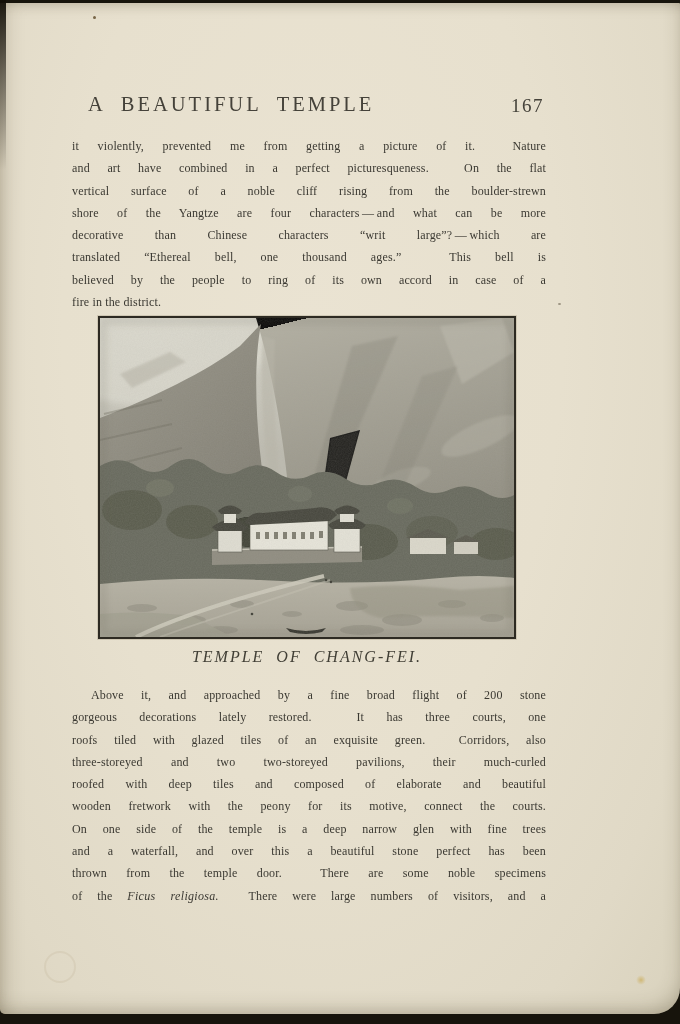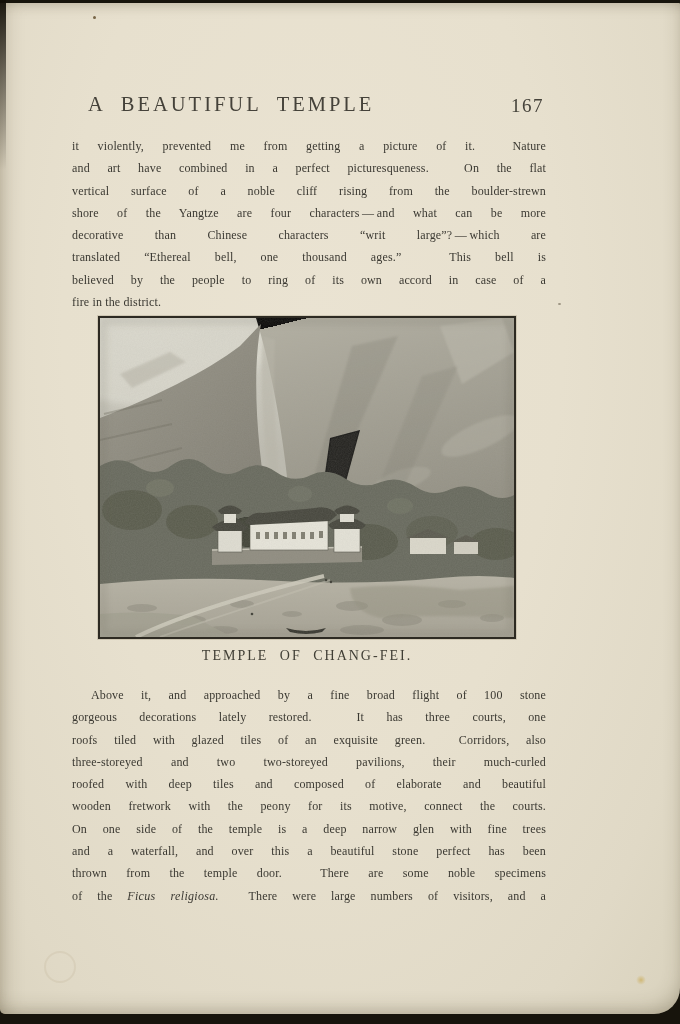--- a/index.html
+++ b/index.html
@@ -49,21 +49,21 @@
   .line i{letter-spacing:.3px;margin-top:24px;}
   
   .photo-frame{
     position:absolute;left:98px;top:313px;width:414px;height:319px;
     border:2px solid #2d2a22;background:#bdbab0;
     box-shadow:0 0 0 1px rgba(100,88,60,.18);
   }
   .photo-frame svg{display:block;width:414px;height:319px;}
   .caption{
     position:absolute;left:98px;top:645px;width:418px;text-align:center;
-    font-size:14px;letter-spacing:2px;word-spacing:6px;color:#403e35;
+    font-size:16px;letter-spacing:2px;word-spacing:6px;color:#403e35;font-style:italic;
   }
   
   .speck{position:absolute;border-radius:50%;}
   .speck-a{left:93px;top:13px;width:3px;height:3px;background:#64502f;opacity:.85;}
   .speck-b{left:558px;top:300px;width:3px;height:2px;background:#7a7260;opacity:.7;}
   .stain-yellow{
     left:636px;top:972px;width:10px;height:10px;
     background:radial-gradient(circle,#c9a84c 0%,rgba(201,168,76,0) 70%);opacity:.65;
   }
   .stain-ring{
@@ -206,21 +206,21 @@
         <circle cx="231" cy="264" r="1.2" fill="#3c3c34"></circle>
       <circle cx="152" cy="296" r="1.3" fill="#3c3c34"></circle>
 
       <rect x="3" y="3" width="408" height="313" fill="none" stroke="#5e5b4e" stroke-width="7" opacity=".14" filter="url(#blur3)"></rect>
       <rect width="414" height="319" filter="url(#grain)" opacity=".45"></rect>
     </svg>
   </div>
   <div class="caption">TEMPLE OF CHANG-FEI.</div>
 
   <div class="para p2">
-    <div class="line indent">Above it, and approached by a fine broad flight of 100 stone</div>
+    <div class="line indent">Above it, and approached by a fine broad flight of 200 stone</div>
     <div class="line">gorgeous decorations lately restored.&nbsp; It has three courts, one</div>
     <div class="line">roofs tiled with glazed tiles of an exquisite green.&nbsp; Corridors, also</div>
     <div class="line">three-storeyed and two two-storeyed pavilions, their much-curled</div>
     <div class="line">roofed with deep tiles and composed of elaborate and beautiful</div>
     <div class="line">wooden fretwork with the peony for its motive, connect the courts.</div>
     <div class="line">On one side of the temple is a deep narrow glen with fine trees</div>
     <div class="line">and a waterfall, and over this a beautiful stone perfect has been</div>
     <div class="line">thrown from the temple door.&nbsp; There are some noble specimens</div>
     <div class="line"><span>of the </span><i>Ficus religiosa.</i><span>&nbsp; There were large numbers of visitors, and a</span></div>
   </div>

